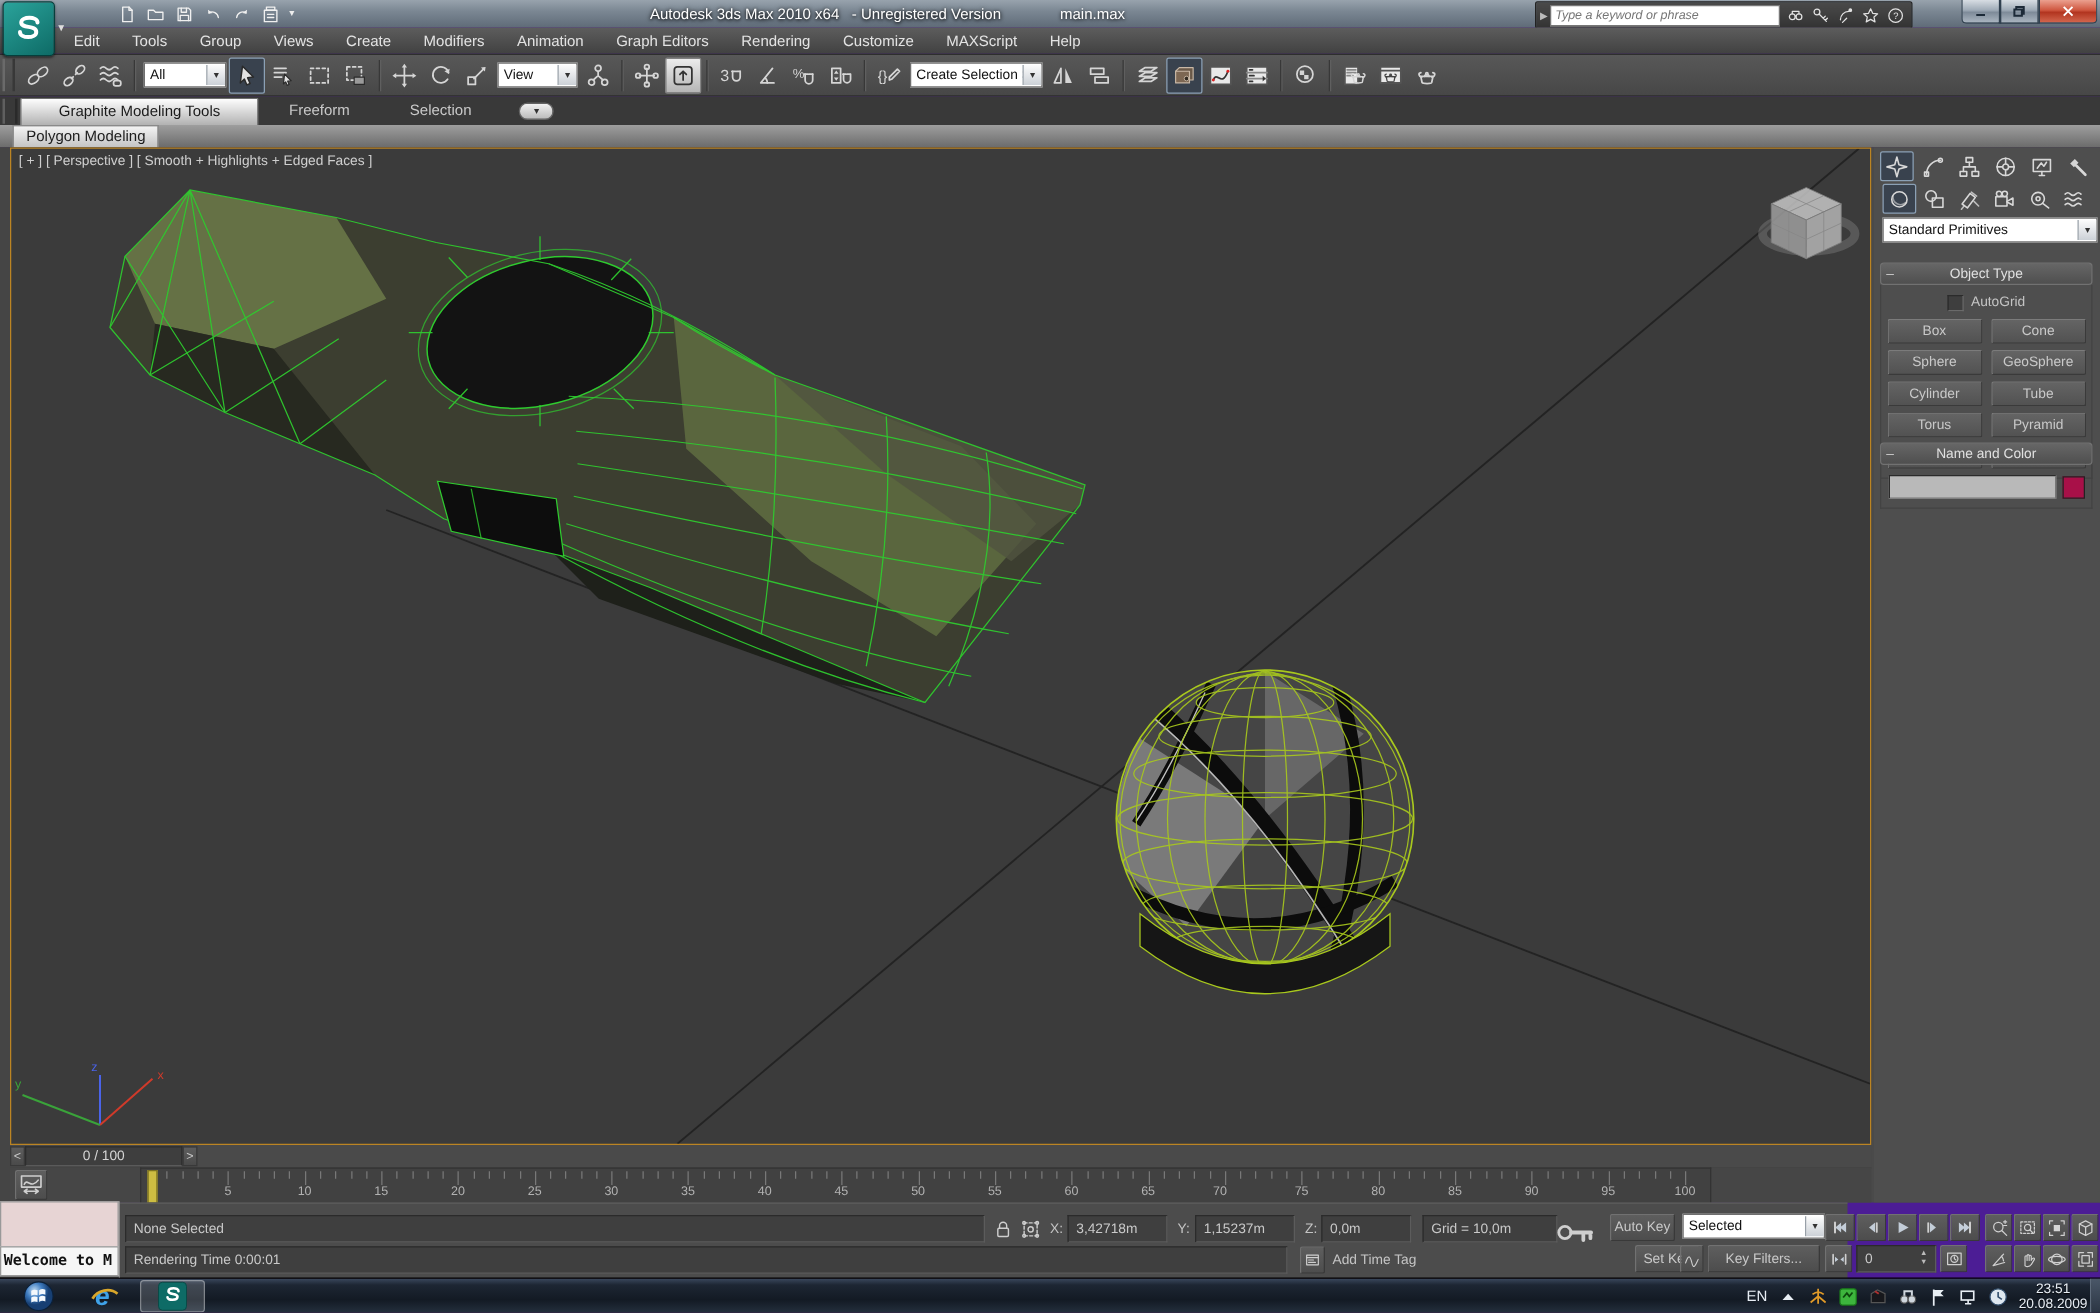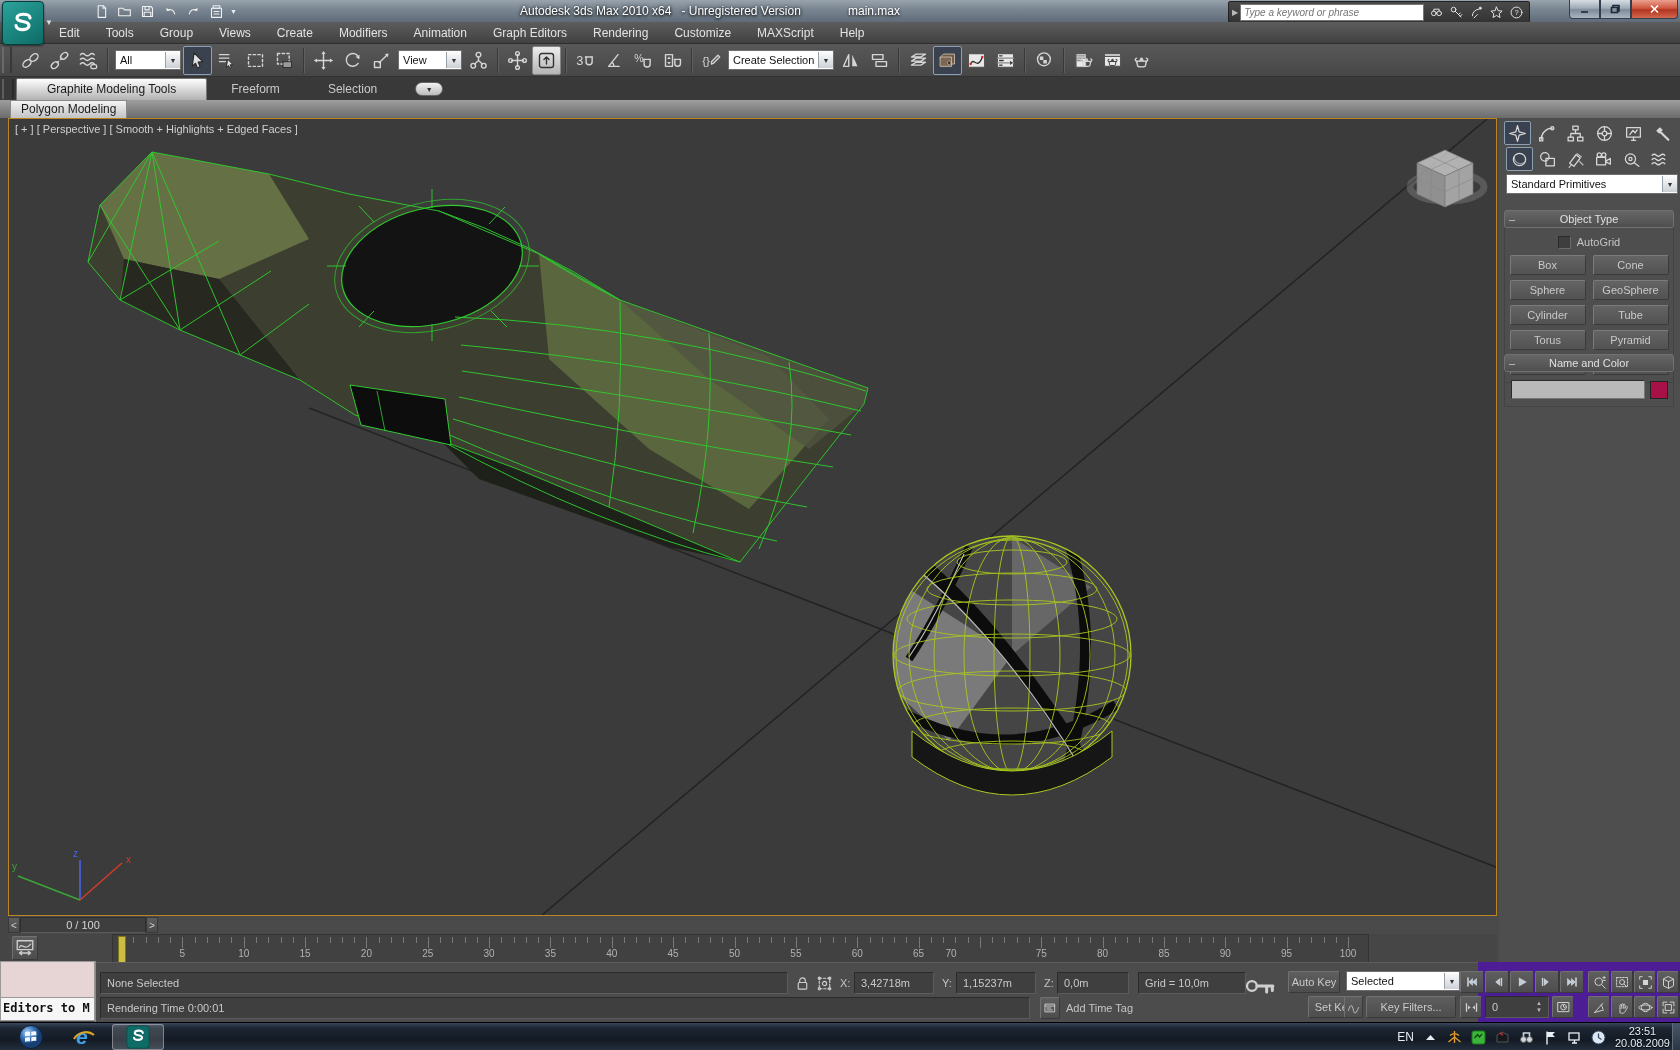--- a/index.html
+++ b/index.html
@@ -473,21 +473,21 @@
             <path d="M4.8 8h8.4l-.9 4.2c-.3 1-5.9 1-6.6 0z"></path>
             <path d="M7.5 8c0-1.5 3-1.5 3 0"></path>
             <circle cx="9" cy="6.3" r=".8"></circle>
           </g>
         </svg>
       </span>
     </div>
 
   <div id="ribbontabs">
     <div class="rgrip"></div>
-    <span id="rtabs" style="display:flex;align-items:flex-end">
+    <span id="rtabs" style="display:flex;align-items:flex-start">
         <span class="rtab active">Graphite Modeling Tools</span>
         <span class="rtab">Freeform</span>
         <span class="rtab">Selection</span>
       </span>
     <span class="rpill">▼</span>
   </div>
   <div id="ribbonstrip">
     <div id="polytab">Polygon Modeling</div>
   </div>
 
@@ -802,21 +802,21 @@
           <div class="tick" style="left:768.7px;height:6px"></div>
           <div class="tick" style="left:781.0px;height:6px"></div>
           <div class="tick" style="left:793.3px;height:6px"></div>
           <div class="tick" style="left:805.5px;height:11px"></div>
           <div class="rlbl" style="left:805.5px">65</div>
           <div class="tick" style="left:817.8px;height:6px"></div>
           <div class="tick" style="left:830.1px;height:6px"></div>
           <div class="tick" style="left:842.4px;height:6px"></div>
           <div class="tick" style="left:854.6px;height:6px"></div>
           <div class="tick" style="left:866.9px;height:11px"></div>
-          <div class="rlbl" style="left:838px">70</div>
+          <div class="rlbl" style="left:863px">70</div>
           <div class="tick" style="left:879.2px;height:6px"></div>
           <div class="tick" style="left:891.4px;height:6px"></div>
           <div class="tick" style="left:903.7px;height:6px"></div>
           <div class="tick" style="left:916.0px;height:6px"></div>
           <div class="tick" style="left:928.3px;height:11px"></div>
           <div class="rlbl" style="left:928.3px">75</div>
           <div class="tick" style="left:940.5px;height:6px"></div>
           <div class="tick" style="left:952.8px;height:6px"></div>
           <div class="tick" style="left:965.1px;height:6px"></div>
           <div class="tick" style="left:977.3px;height:6px"></div>
@@ -984,21 +984,21 @@
         </span><span class="sbtn" style="left:1657px;top:33px;width:22px">
           <svg width="15" height="15" viewBox="0 0 18 18">
             <rect x="5.5" y="5.5" width="7" height="7"></rect>
             <path d="M2.5 7V2.5H7M11 2.5h4.5V7M15.5 11v4.5H11M7 15.5H2.5V11"></path>
           </svg>
         </span></span>
   </div>
 
   <div id="welcomewin">
     <div id="welcome-pink"></div>
-    <div id="welcome-title">Editors to M</div>
+    <div id="welcome-title">Welcome to M</div>
   </div>
 
   <div id="taskbar">
     <span class="tapp" style="left:8px;width:46px">
       <svg width="26" height="26" viewBox="0 0 26 26">
           <defs>
             <radialGradient id="orb" cx="35%" cy="30%">
               <stop offset="0%" stop-color="#bcd9f2"></stop>
               <stop offset="55%" stop-color="#3f7cc0"></stop>
               <stop offset="100%" stop-color="#173f73"></stop>

